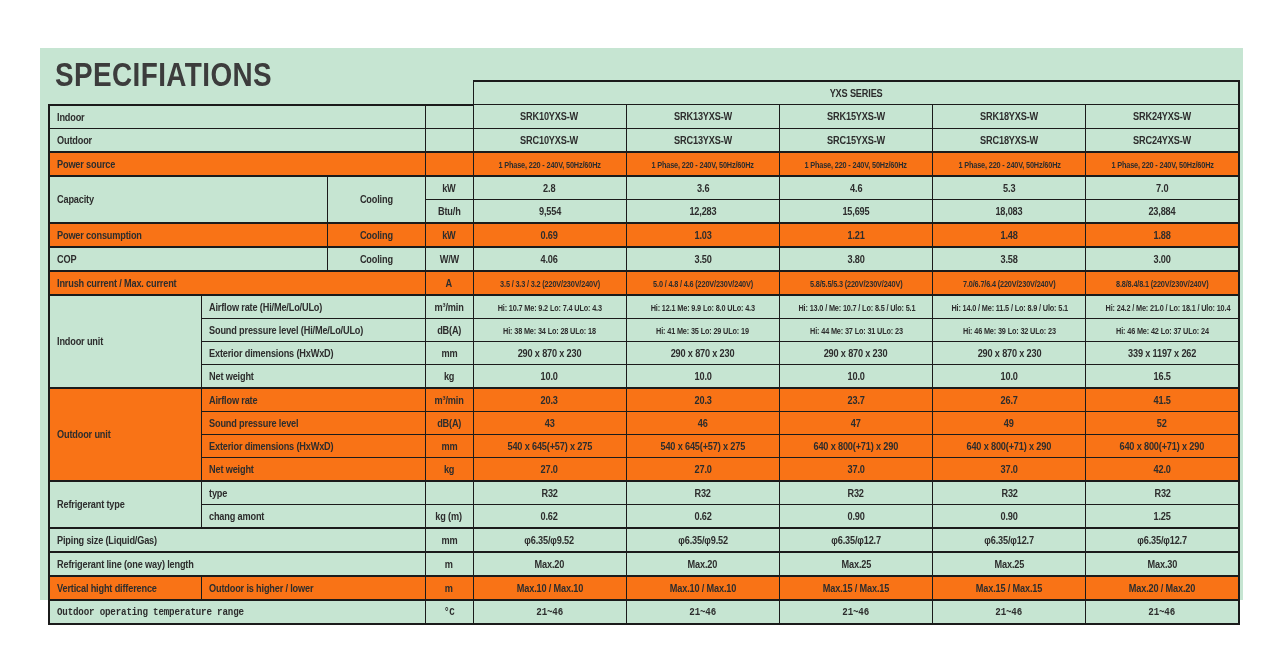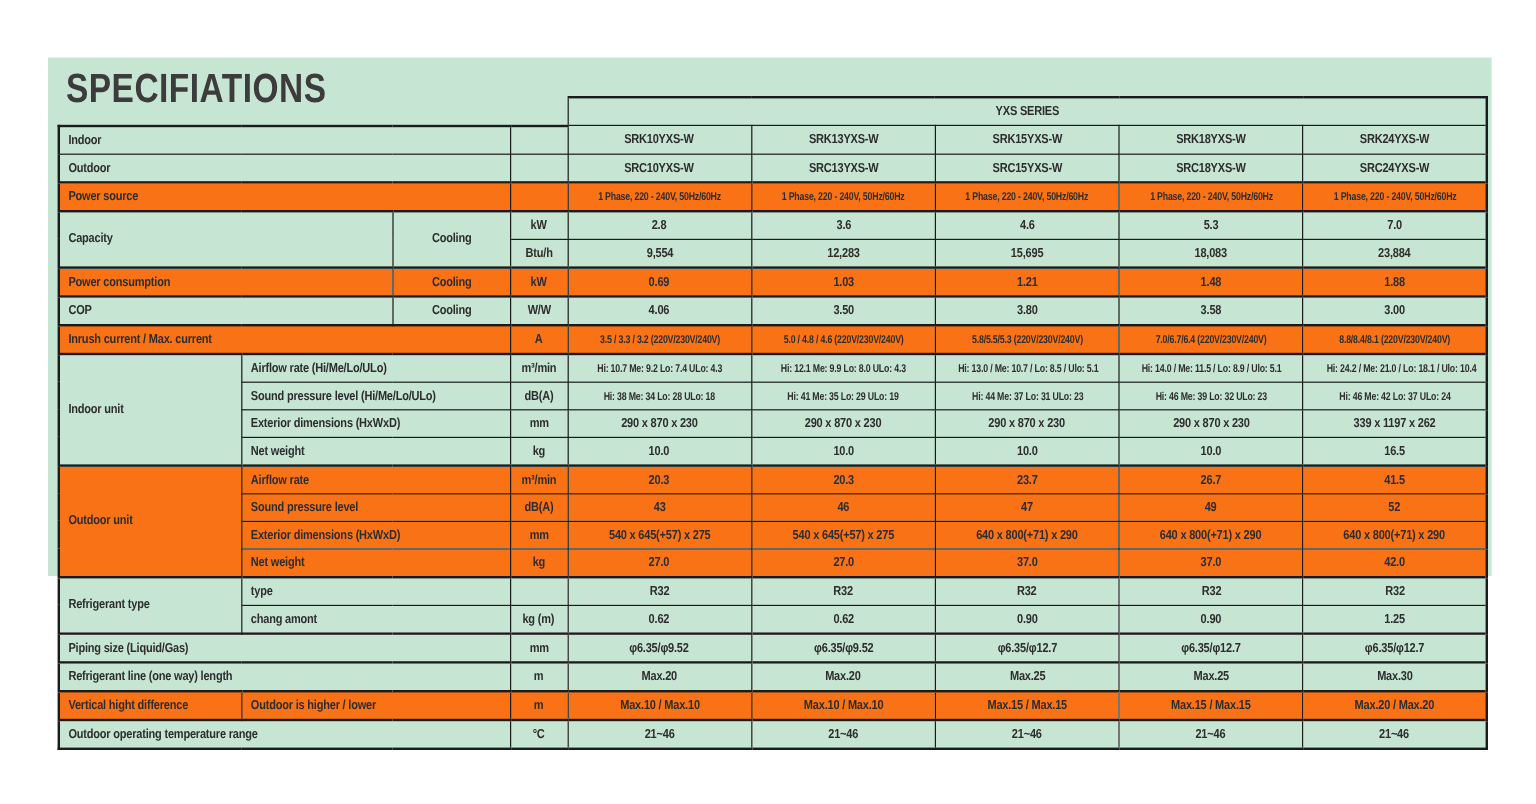--- a/index.html
+++ b/index.html
@@ -1,21 +1,21 @@
 <!DOCTYPE html>
 <html><head>
 <meta charset="utf-8">
 <style>
   html,body{margin:0;padding:0;}
   body{
     width:1280px;height:670px;background:#ffffff;position:relative;overflow:hidden;
     font-family:"Liberation Sans",sans-serif;color:#2d2d2d;
   }
   .panel{
-    position:absolute;left:40px;top:48px;width:1203px;height:432px;
+    position:absolute;left:40px;top:48px;width:1203px;height:552px;
     background:#c6e5d2;
   }
   .title{
     position:absolute;left:15px;top:7px;
     font-size:34px;font-weight:700;color:#3c3c3c;
     letter-spacing:.5px;
     transform:scaleX(.82);transform-origin:left center;
     white-space:nowrap;
   }
   table.tbl{
@@ -30,21 +30,21 @@
     overflow:hidden;
   }
   tr.g td{background:#c6e5d2;}
   tr.w td{background:#f97316;}
   .tbl td.blank{border:none;background:transparent;}
   .tbl td.lft{text-align:left;padding-left:7px;}
   .tbl tr.thick td{border-top-width:2.4px;}
   .tbl td.tk{border-top-width:2.4px;}
   .tbl td.er{border-right-width:2.4px;}
   .tbl td.el{border-left-width:2.4px;}
-  .tbl tr:last-child td{border-bottom-width:2.4px;}
+  .tbl tr:last-child td{border-bottom-width:2.4px;font-family:Liberation Mono, monospace;}
   .hdr{font-size:12.5px;letter-spacing:.4px;}
   .ct{display:inline-block;white-space:nowrap;transform:scaleX(.85);transform-origin:center center;letter-spacing:-.2px;}
   .cl{display:inline-block;white-space:nowrap;transform:scaleX(.85);transform-origin:left center;letter-spacing:-.2px;}
   .sm{font-size:9.4px;transform:scaleX(.78);}
   .lab{font-size:11.3px;}
 </style>
 </head>
 <body>
 
 <div class="panel">

